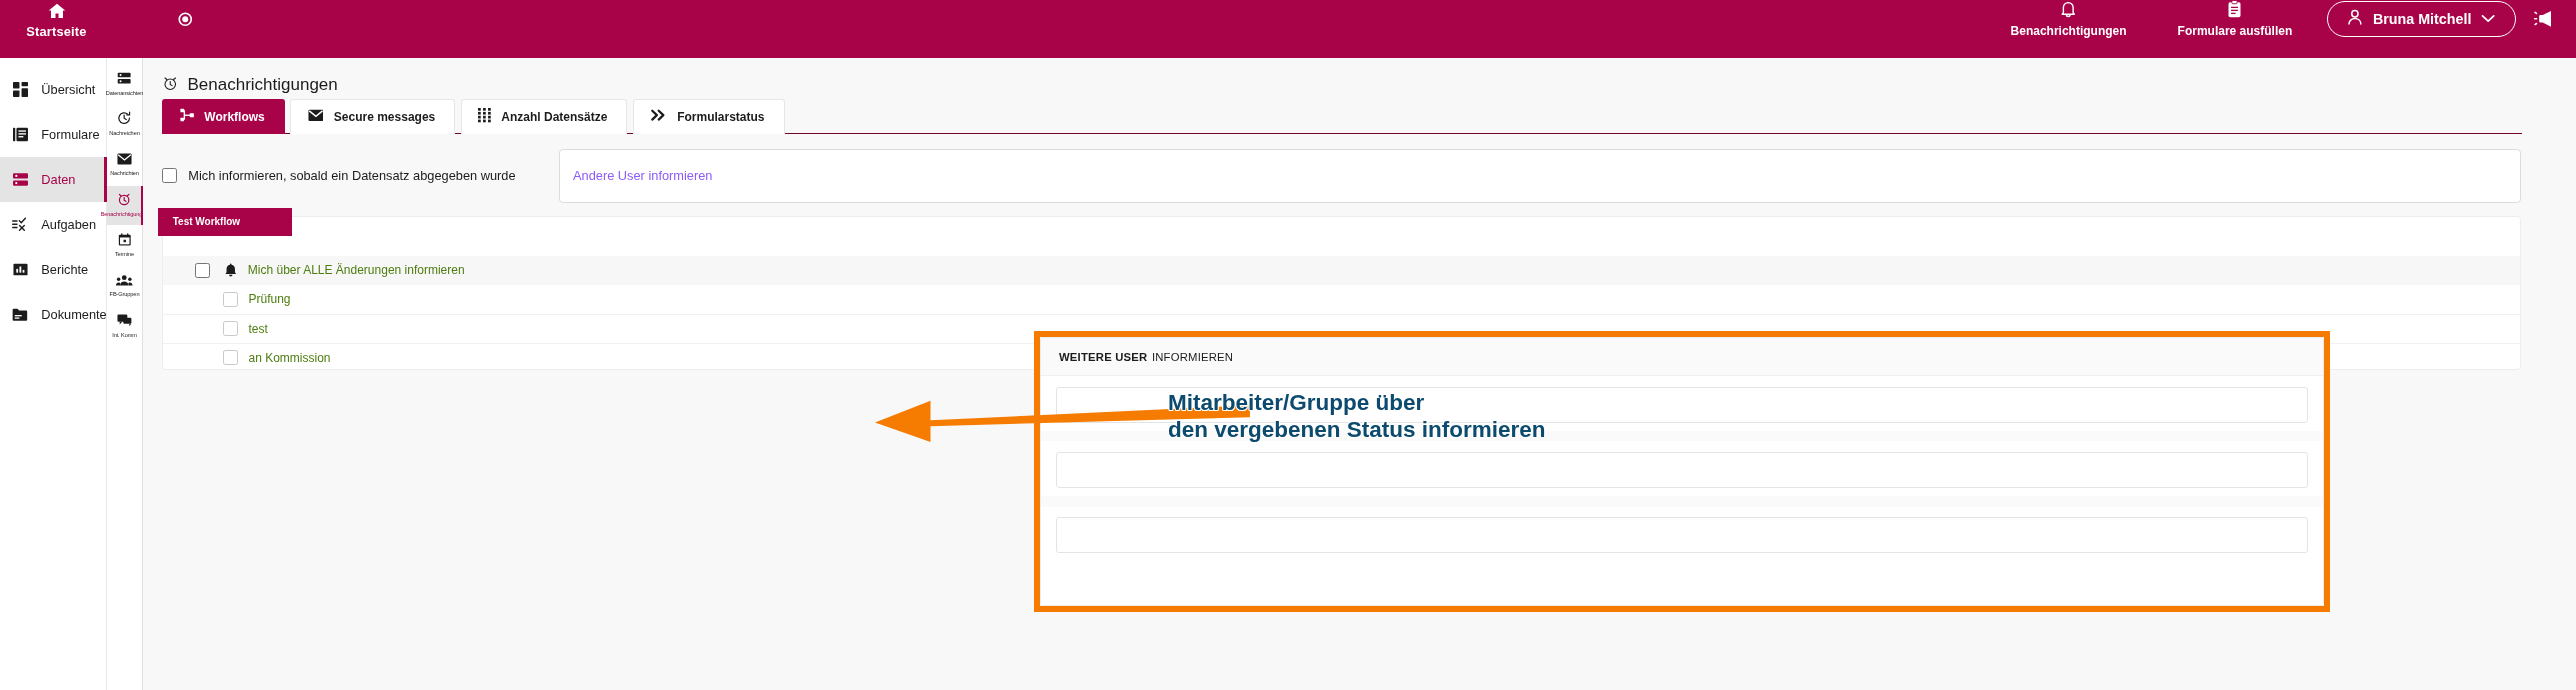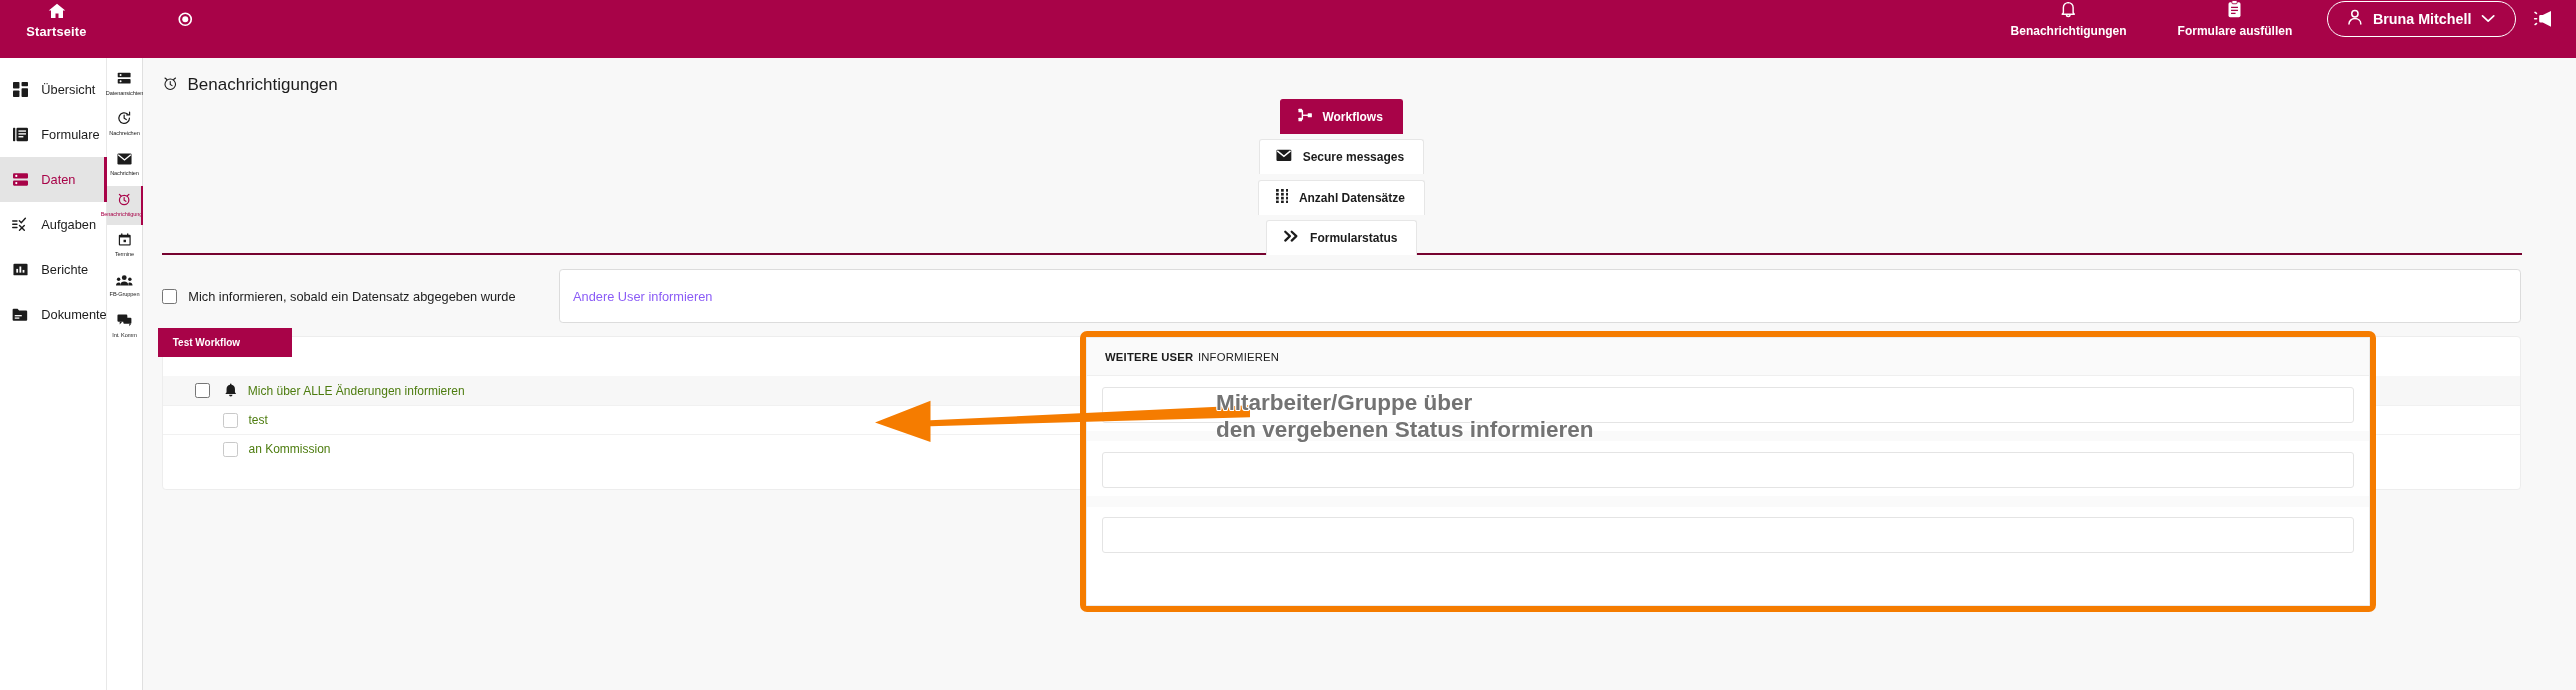--- a/index.html
+++ b/index.html
@@ -98,21 +98,21 @@
     width: 2433px; height: 633px;
     background: #f8f8f8;
     padding: 16.5px 55px 0 19px;
     overflow: hidden;
   }
   .page-head { display:flex; align-items:center; gap: 9px; margin-bottom: 4.5px; }
   .page-head .ptitle { font-size: 17px; color: #1c1c1c; font-weight: 400; }
   .subtitle { font-size: 17px; color: #1c1c1c; margin: 16.5px 0 10.5px 1.5px; }
 
   
-  .tabs { display: flex; align-items: center; gap: 5.3px; position: relative; flex-direction: column; }
+  .tabs { display: flex; align-items: center; gap: 5.3px; position: relative; }
   .tabs::after {
     content: ""; position: absolute; left: 0; bottom: 0;
     width: 2360px; height: 1.5px; background: #76022f;
   }
   .tab {
     display: flex; align-items: center; gap: 10.5px;
     background: #ffffff; border: 0.8px solid #e6e6e6; border-bottom: none;
     border-radius: 3px 3px 0 0;
     padding: 9.8px 19px 9.8px 16.5px;
     font-size: 12px; font-weight: 700; color: #1c1c1c; cursor: pointer;
@@ -167,24 +167,24 @@
   }
   .wf-row.head { background: #f7f7f7; padding-left: 31.5px; }
   .wf-row.sep { border-top: 0.8px solid #f1f1f1; }
   .wf-row .indent { width: 18px; flex: none; }
   .wf-row .rtxt { font-size: 12px; color: #4d7c0f; }
   .bell-ico { display:flex; align-items:center; margin-left: 3.8px; }
 
   
   .annot {
     position: absolute;
-    left: 1080px; top: 331px;
+    left: 1034px; top: 331px;
     width: 1296px; height: 281px;
     border: 6px solid #f57c00;
-    border-radius: 7px;
+    border-radius: 0;
     background: transparent;
     z-index: 20;
   }
   .annot-inner {
     position: absolute; inset: 0;
     background: #ffffff;
     border: 0.8px solid #ececec;
     border-radius: 1.5px;
   }
   .annot-head {
@@ -198,23 +198,23 @@
   .annot-field {
     margin: 10.5px 15px 0 15px;
     height: 36px;
     border: 0.8px solid #e4e4e4; border-radius: 3px;
     background: #ffffff;
   }
   .annot-strip { height: 10.5px; background: #fafafa; margin: 8.3px 0 0 0; }
 
   .annot-text {
     position: absolute;
-    left: 1216px; top: 389px;
+    left: 1168px; top: 389px;
     font-size: 22.5px; font-weight: 700; line-height: 1.22;
-    color: #737373;
+    color: #0c4a6e;
     z-index: 30;
     white-space: nowrap;
     text-shadow:
        1.1px 0 0 #fff, -1.1px 0 0 #fff, 0 1.1px 0 #fff, 0 -1.1px 0 #fff,
        0.8px 0.8px 0 #fff, -0.8px -0.8px 0 #fff, 0.8px -0.8px 0 #fff, -0.8px 0.8px 0 #fff;
   }
   .annot-arrow { position: absolute; left: 863px; top: 390px; z-index: 25; }
 </style>
 </head>
 <body>
@@ -535,20 +535,25 @@
         <span class="chkbox"></span>
         <span class="bell-ico">
           <svg width="13.5" height="15" viewBox="0 0 18 20" fill="#1c1c1c">
             <path d="M9 0.6c.6 0 1 .5 1 1.1v.6a5.8 5.8 0 0 1 4.6 5.7v4.3l1.6 2.3H1.8l1.6-2.3V8A5.8 5.8 0 0 1 8 2.3v-.6c0-.6.4-1.1 1-1.1z"></path>
             <path d="M6.7 15.6a2.3 2.3 0 0 0 4.6 0z"></path>
           </svg>
         </span>
         <span class="rtxt">Mich über ALLE Änderungen informieren</span>
       </div>
 
+      <div class="wf-row">
+        <span class="indent"></span>
+        <span class="chkbox light"></span>
+        <span class="rtxt">Prüfung</span>
+      </div>
 
       <div class="wf-row sep">
         <span class="indent"></span>
         <span class="chkbox light"></span>
         <span class="rtxt">test</span>
       </div>
 
       <div class="wf-row sep">
         <span class="indent"></span>
         <span class="chkbox light"></span>

